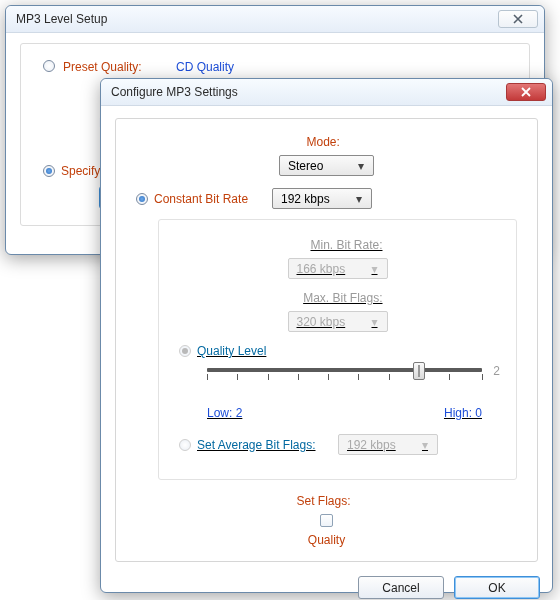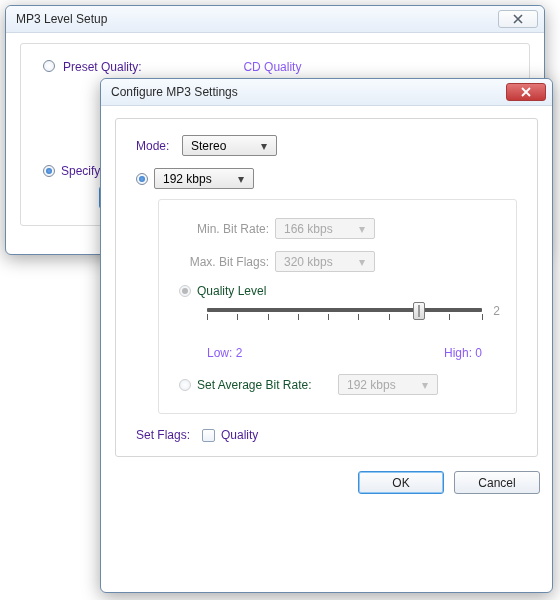--- a/index.html
+++ b/index.html
@@ -62,38 +62,38 @@
     background: radial-gradient(#fff,#e9eef5);
     display: flex; align-items: center; justify-content: center;
     flex: none;
   }
   .radio.selected::after {
     content:""; width:6px; height:6px; border-radius:50%;
     background: radial-gradient(#6da8e8,#2f73c4);
   }
   .radio.disabled { border-color:#cfcfcf; }
   .radio.disabled.selected::after { background:#b9b9b9; }
-  .lbl { color:#4c1d95; }
-  .lbl.disabled { color:#14532d; }
-  .gray { color:#8b5cf6;text-align:center; }
+  .lbl { color:#c2410c; }
+  .lbl.disabled { color:#0369a1; }
+  .gray { color:#1d4ed8; }
   .select {
     display:inline-flex; align-items:center; justify-content:space-between;
     height:21px; padding:0 4px 0 8px;
     border:1px solid #8a8a8a; border-radius:2px;
     background: linear-gradient(#fafafa,#e8e8e8);
     min-width: 95px;
   }
   .select.disabled { border-color:#cfcfcf; background:#f4f4f4; color:#a9a9a9; }
   .select .arrow { width:16px; text-align:center; color:#444; }
   .select.disabled .arrow { color:#bdbdbd; }
   .nested {
     border:1px solid #e2e2e2; border-radius:3px;
-    padding: 18px 20px 10px; margin: 10px 0 14px 22px;
-  }
-  .row { display:flex; align-items:center; margin-bottom:12px; gap:6px; }
+    padding: 18px 20px 16px; margin: 10px 0 14px 22px; text-decoration: underline;
+  }
+  .row { display:flex; align-items:center; margin-bottom:12px; gap:6px;flex-direction:column; }
   .row .fieldlbl { width:90px; text-align:right; color:#9a9a9a; }
   .slider {
     position:relative; height:40px; margin:4px 14px 0 28px;
   }
   .slider .track {
     position:absolute; left:0; right:0; top:6px; height:4px;
     background:#5a5a5a; border-radius:1px;
   }
   .slider .tick {
     position:absolute; top:12px; width:1px; height:6px; background:#5a5a5a;
@@ -191,20 +191,21 @@
       <div class="row">
         <span style="width:40px" class="lbl">Mode:</span>
         <div class="select" style="min-width:95px">
           <span>Stereo</span>
           <span class="arrow">▾</span>
         </div>
       </div>
 
       <div class="radio-row" style="margin-top:8px">
         <span class="radio selected"></span>
+        <span class="lbl" style="width:112px">Constant Bit Rate</span>
         <div class="select" style="min-width:100px">
           <span>192 kbps</span>
           <span class="arrow">▾</span>
         </div>
       </div>
 
 
       <div class="nested">
         <div class="row">
           <span class="fieldlbl">Min. Bit Rate:</span>
@@ -238,36 +239,36 @@
           <div class="tick" style="left:100%"></div>
           <div class="thumb" style="left:77%"></div>
           <span class="slider-end">2</span>
         </div>
         <div style="display:flex; justify-content:space-between; margin:4px 14px 14px 28px">
           <span class="gray">Low: 2</span>
           <span class="gray">High: 0</span>
         </div>
         <div class="radio-row">
           <span class="radio disabled"></span>
-          <span class="lbl disabled" style="width:135px">Set Average Bit Rate:</span>
+          <span class="lbl disabled" style="width:135px">Set Average Bit Flags:</span>
           <div class="select disabled" style="min-width:100px">
             <span>192 kbps</span>
             <span class="arrow">▾</span>
           </div>
         </div>
       </div>
 
       <div class="row" style="margin:4px 0 2px 0">
         <span class="lbl" style="font-weight:normal; width:60px">Set Flags:</span>
         <span class="checkbox"></span>
         <span class="lbl">Quality</span>
       </div>
     </div>
   </div>
   <div class="buttons">
+    <div class="btn">
+        <span>Cancel</span>
+      </div>
     <div class="btn default">
         <span>OK</span>
       </div>
-    <div class="btn">
-        <span>Cancel</span>
-      </div>
   </div>
 </div>
 
 </body></html>

